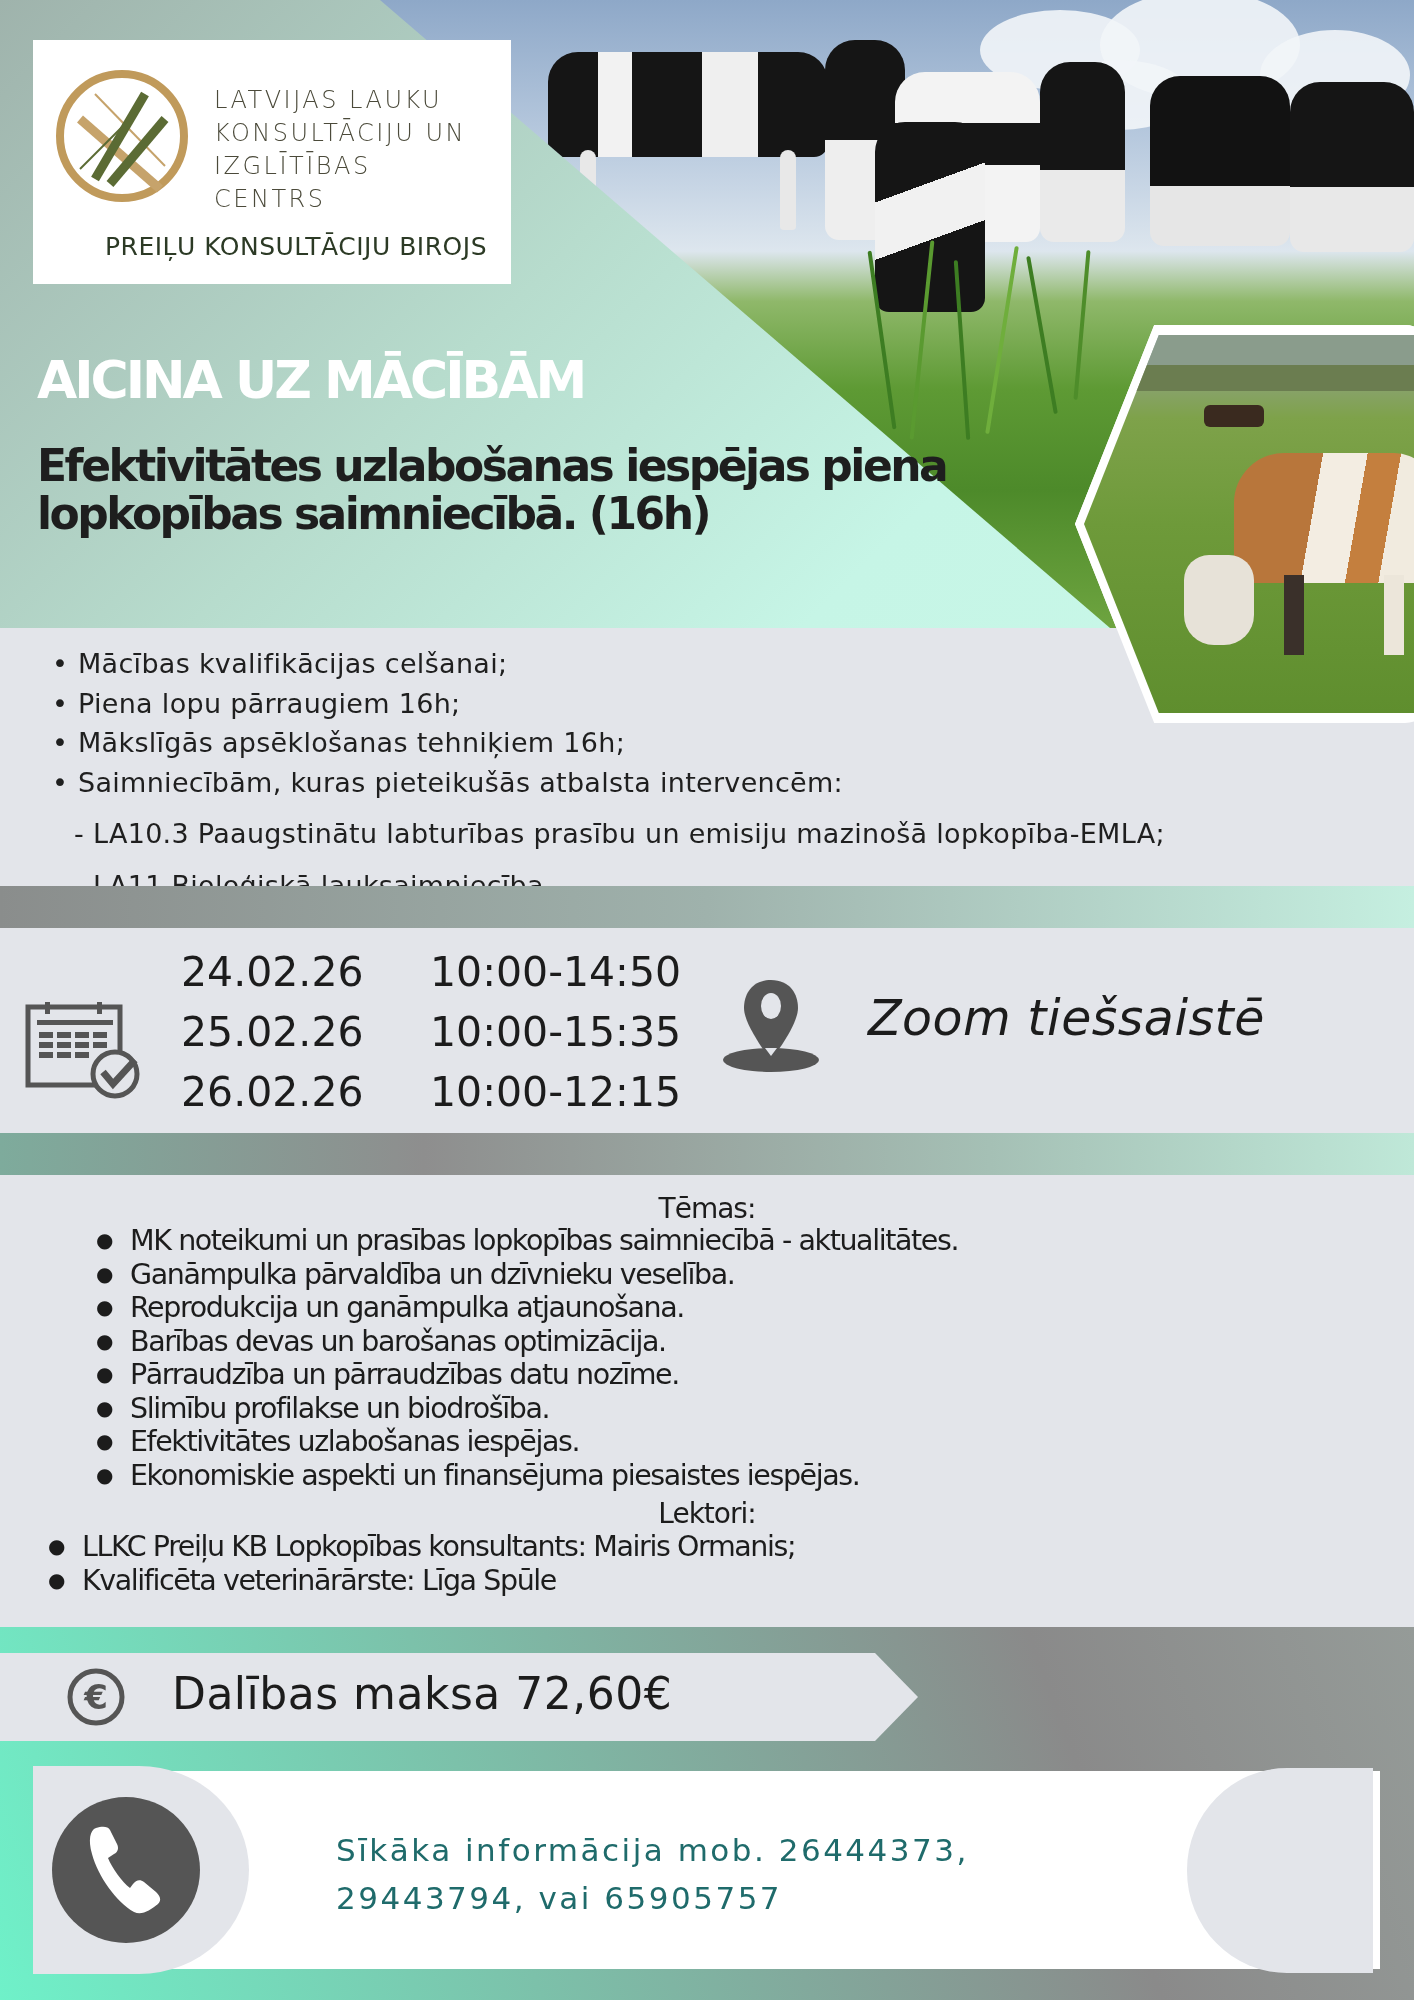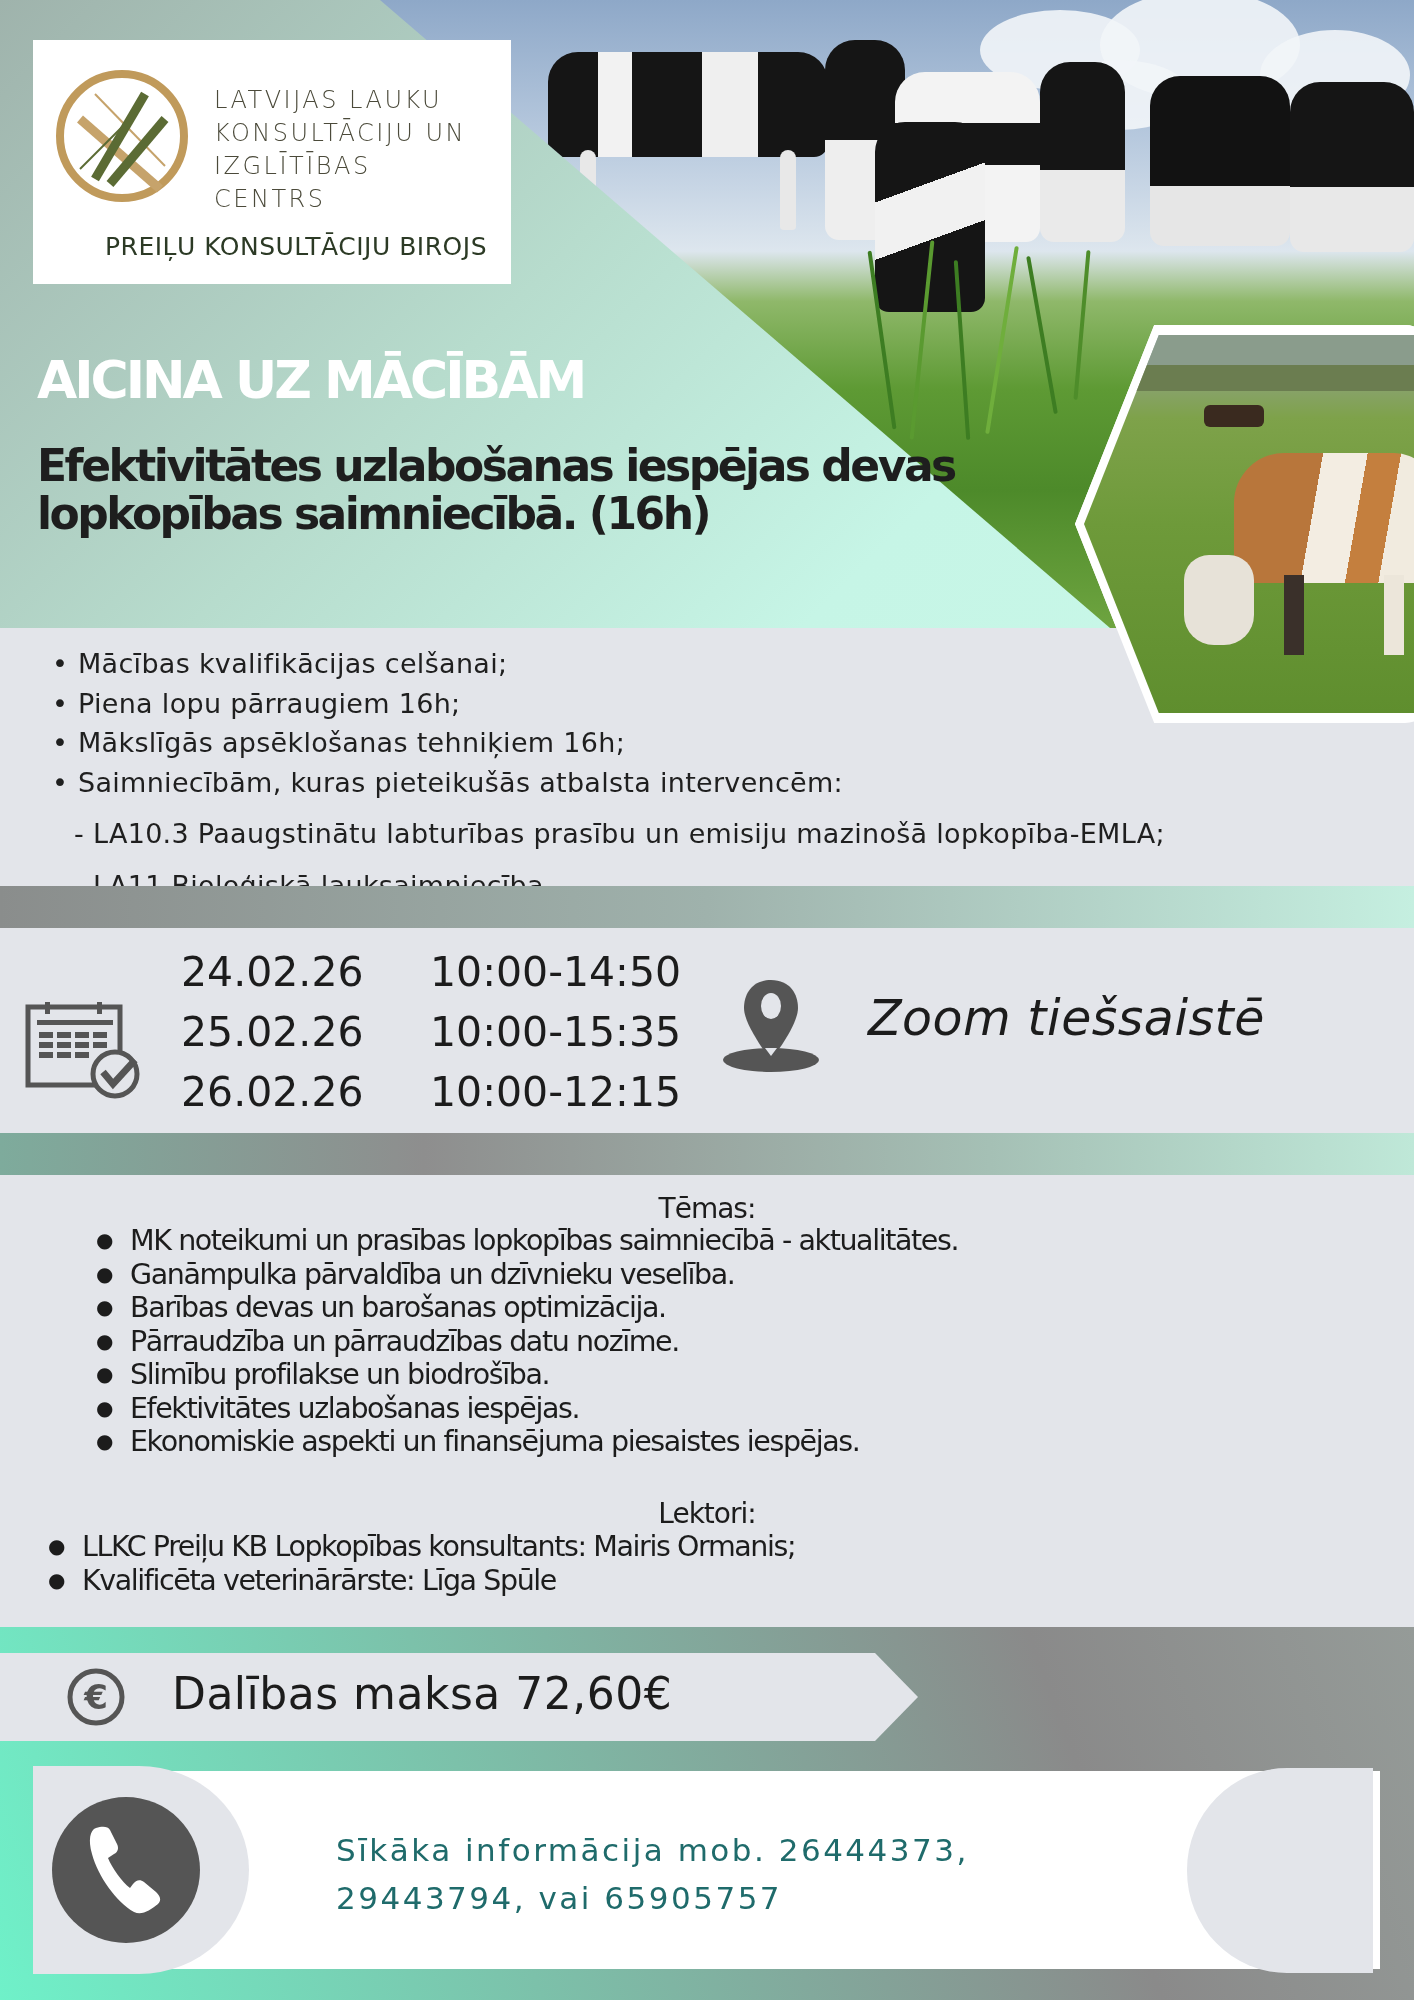--- a/index.html
+++ b/index.html
@@ -128,21 +128,21 @@
 </svg>
 <div class="abs logo-text">
   <div>LATVIJAS LAUKU</div>
   <div>KONSULTĀCIJU UN</div>
   <div>IZGLĪTĪBAS CENTRS</div>
 </div>
 <div class="abs logo-sub">PREIĻU KONSULTĀCIJU BIROJS</div>
 
 <div class="abs hero-kicker">AICINA UZ MĀCĪBĀM</div>
 <div class="abs hero-title">
-  <div>Efektivitātes uzlabošanas iespējas devas</div>
+  <div>Efektivitātes uzlabošanas iespējas piena</div>
   <div>lopkopības saimniecībā. (16h)</div>
 </div>
 
 <div class="abs aud-box"></div>
 <div class="abs hex-outer" style="clip-path: polygon(22% 0, 100% 0, 100% 100%, 22% 100%, 0 50%);"></div>
 <div class="abs hex-inner">
   <div style="position:absolute;left:0;top:0;width:100%;height:30px;background:#8a9c8c;"></div>
   <div style="position:absolute;left:50px;top:30px;width:300px;height:26px;background:#6b7d50;"></div>
   <div style="position:absolute;left:120px;top:70px;width:60px;height:22px;background:#3a2a1f;border-radius:6px;"></div>
   <div style="position:absolute;left:150px;top:118px;width:200px;height:130px;background:linear-gradient(100deg,#b8763b 0 40%,#f3ede2 40% 60%,#c47f3e 60% 75%,#f1ebdf 75%);border-radius:50px 40px 20px 20px;"></div>
@@ -199,20 +199,21 @@
   <ellipse cx="49" cy="28" rx="10" ry="13" fill="#e3e5ea"></ellipse>
 </svg>
 <div class="abs venue">Zoom tiešsaistē</div>
 <div class="abs band2"></div>
 
 <div class="abs topics-box"></div>
 <div class="abs topics-head">Tēmas:</div>
 <div class="abs topics-list">
   <div><span class="dot">●</span><span>MK noteikumi un prasības lopkopības saimniecībā - aktualitātes.</span></div>
   <div><span class="dot">●</span><span>Ganāmpulka pārvaldība un dzīvnieku veselība.</span></div>
+  <div><span class="dot">●</span><span>Reprodukcija un ganāmpulka atjaunošana.</span></div>
   <div><span class="dot">●</span><span>Barības devas un barošanas optimizācija.</span></div>
   <div><span class="dot">●</span><span>Pārraudzība un pārraudzības datu nozīme.</span></div>
   <div><span class="dot">●</span><span>Slimību profilakse un biodrošība.</span></div>
   <div><span class="dot">●</span><span>Efektivitātes uzlabošanas iespējas.</span></div>
   <div><span class="dot">●</span><span>Ekonomiskie aspekti un finansējuma piesaistes iespējas.</span></div>
 </div>
 <div class="abs lect-head">Lektori:</div>
 <div class="abs lect-list">
   <div><span class="dot">●</span><span>LLKC Preiļu KB Lopkopības konsultants: Mairis Ormanis;</span></div>
   <div><span class="dot">●</span><span>Kvalificēta veterinārārste: Līga Spūle</span></div>

